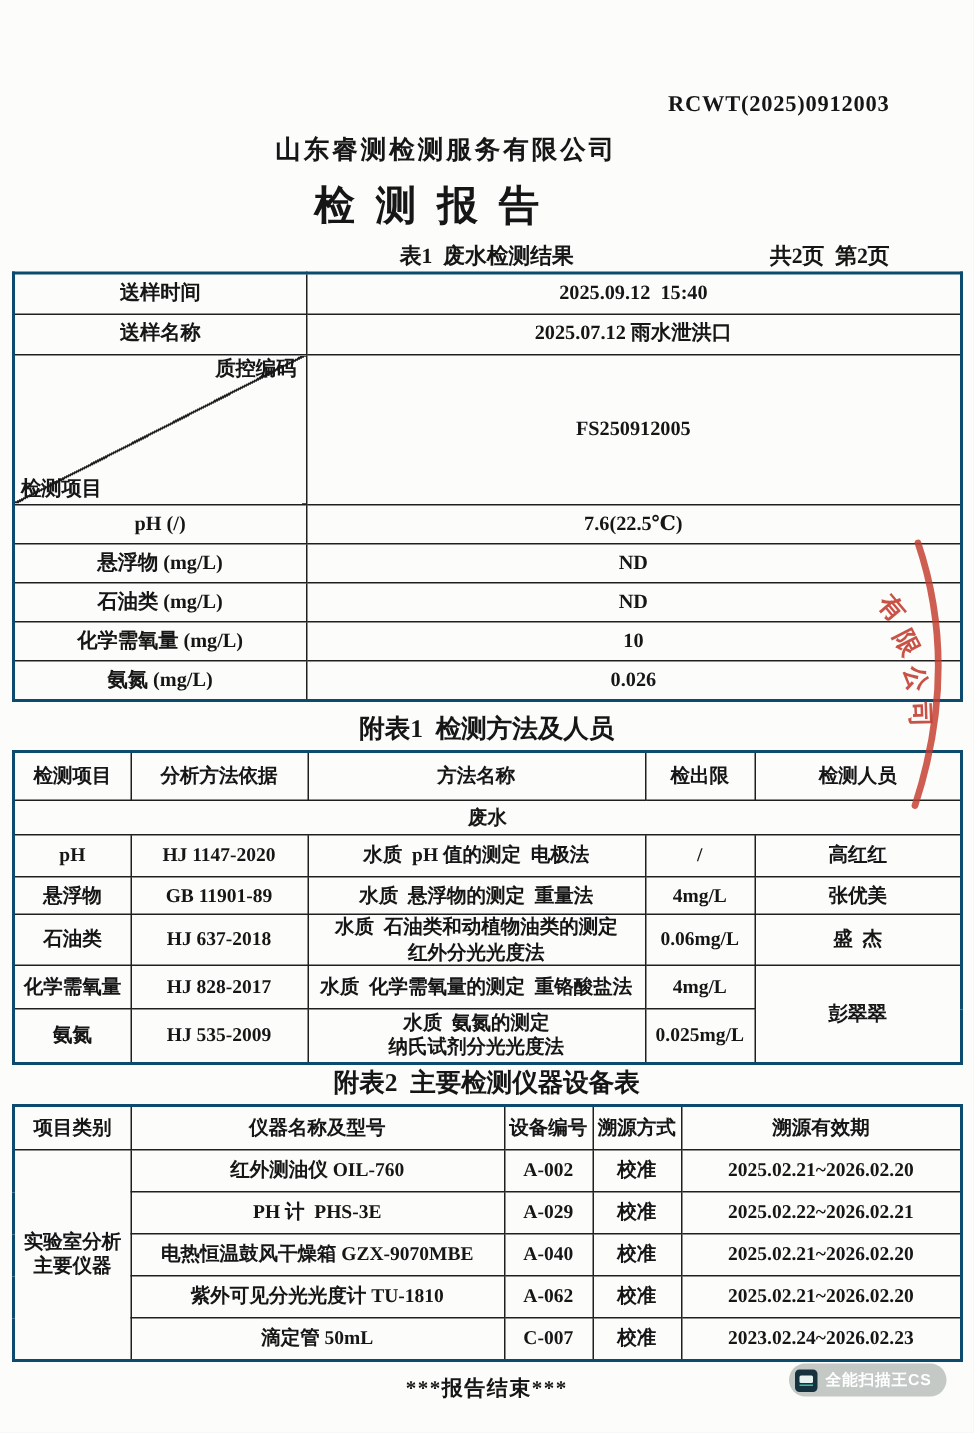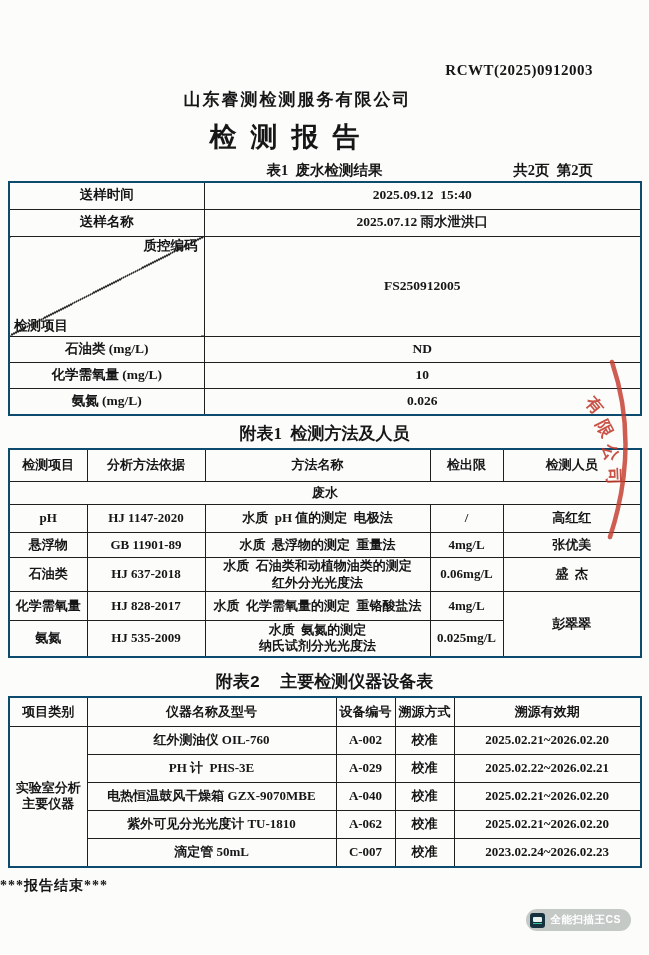--- a/index.html
+++ b/index.html
@@ -15,22 +15,22 @@
   td,th{border:1.5px solid #1f1f1f;text-align:center;vertical-align:middle;padding:0 3px;
         font-size:13.5px;font-weight:600;white-space:pre-wrap;line-height:1.25;}
   th{font-weight:700;}
   .t2 td,.t2 th,.t3 td,.t3 th{font-size:13px;}
   .corner{position:relative;padding:16px;background:
       linear-gradient(to bottom right,transparent calc(50% - 0.8px),#1f1f1f calc(50% - 0.8px),#1f1f1f calc(50% + 0.8px),transparent calc(50% + 0.8px)); margin-left: 40px;}
   .c-top{position:absolute;top:1px;right:6px;font-size:13.5px;font-weight:600;}
   .c-bot{position:absolute;bottom:1px;left:4px;font-size:13.5px;font-weight:600;}
   .sub-title{text-align:center;font-size:17px;font-weight:700;white-space:pre;}
   .st1{margin-top:6px;margin-bottom:3px;}
-  .st2{margin-top:12px;margin-bottom:3px;font-family:Liberation Mono, monospace;}
-  .endnote{margin-top:9px;text-align:left;font-size:14px;font-weight:700;letter-spacing:1px;}
+  .st2{margin-bottom:3px;}
+  .endnote{margin-top:9px;text-align:center;font-size:14px;font-weight:700;letter-spacing:1px;}
   
   .stamp-arc{position:absolute;left:588px;top:352px;overflow:visible;pointer-events:none;}
   .stamp-ch{position:absolute;font-size:17px;font-weight:700;color:rgba(194,58,45,.88);
             font-family:"Liberation Sans","DejaVu Sans",sans-serif;}
   
   .badge{position:absolute;right:18px;top:909px;height:22px;border-radius:11px;
          background:rgba(150,158,155,.55);display:flex;align-items:center;gap:5px;padding:0 10px 0 4px;}
   .badge-icon{width:15px;height:15px;border-radius:3px;background:#16323e;position:relative;flex:0 0 auto;}
   .badge-icon::before{content:"";position:absolute;left:3px;top:4px;width:9px;height:5px;background:#e8f2f0;border-radius:1px;}
   .badge-icon::after{content:"";position:absolute;left:3px;top:10px;width:9px;height:1.5px;background:#35c2a0;}
@@ -66,20 +66,28 @@
         <td>2025.07.12 雨水泄洪口</td>
       </tr>
       <tr style="height:36px">
         <td class="corner">
           <span class="c-top">质控编码</span>
           <span class="c-bot">检测项目</span>
         </td>
         <td>FS250912005</td>
       </tr>
       <tr style="height:26px">
+        <td>pH (/)</td>
+        <td>7.6(22.5℃)</td>
+      </tr>
+      <tr style="height:26px">
+        <td>悬浮物 (mg/L)</td>
+        <td>ND</td>
+      </tr>
+      <tr style="height:26px">
         <td>石油类 (mg/L)</td>
         <td>ND</td>
       </tr>
       <tr style="height:26px">
         <td>化学需氧量 (mg/L)</td>
         <td>10</td>
       </tr>
       <tr style="height:26px">
         <td>氨氮 (mg/L)</td>
         <td>0.026</td>

